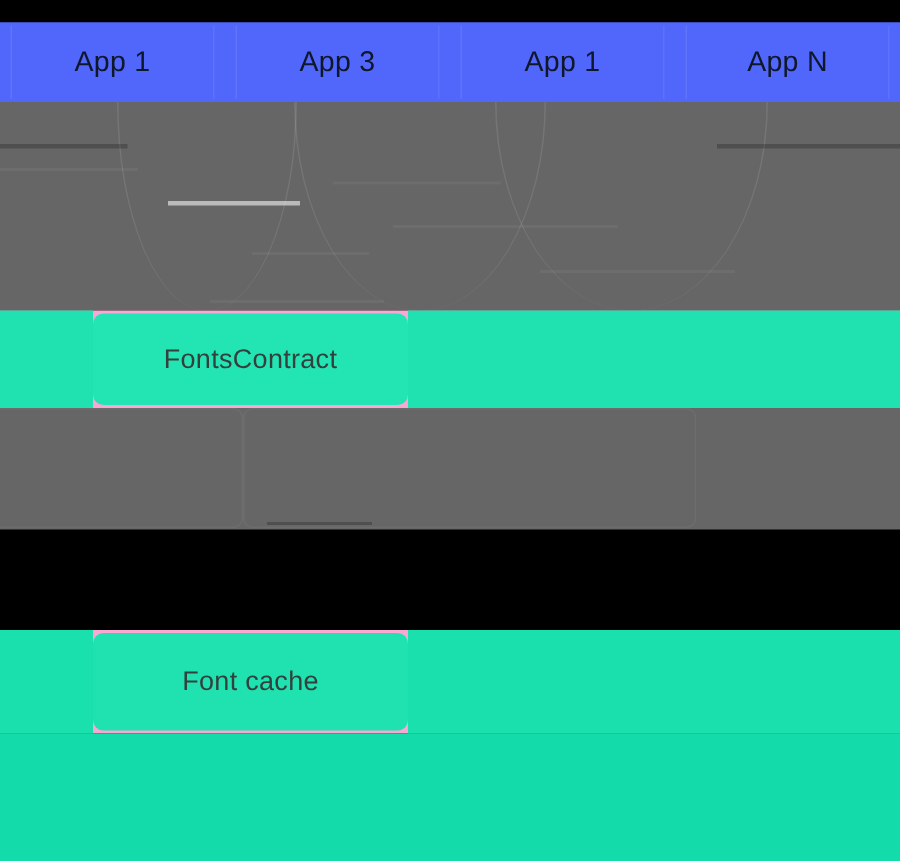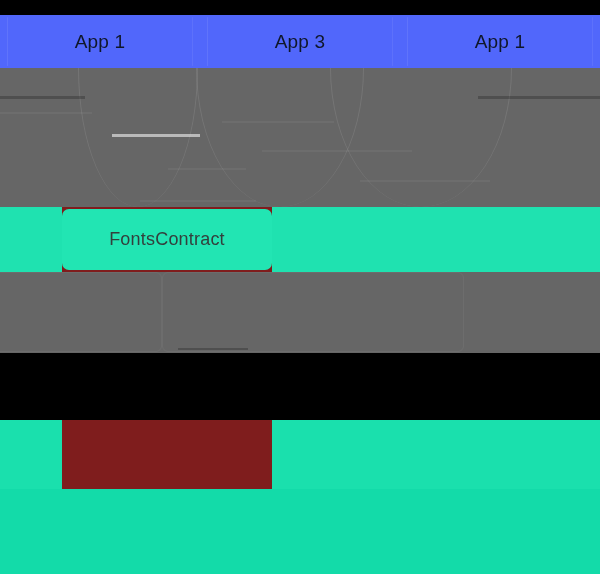--- a/index.html
+++ b/index.html
@@ -104,21 +104,21 @@
     border: 1px solid rgba(255,255,255,0.05);
     border-radius: 6px;
     pointer-events: none;
   }
 
   
   .green-band {
     position: absolute;
     left: 0;
     width: 600px;
-    background: #7f1d1d;
+    background: #f9a8d4;
   }
   .band-fontscontract { top: 207px; height: 65px; }
   .band-fontprovider  { top: 353px; height: 67px; }
   .band-fontcache     { top: 420px; height: 69px; }
   .band-bottom        { top: 489px; height: 85px; background: #13dba9; }
 
   
   .green-card {
     position: absolute;
     left: 62px;
@@ -162,20 +162,23 @@
   <div class="appstrip">
     <div class="app-tab">
       <span class="tab-label">App 1</span>
     </div>
     <div class="app-tab">
       <span class="tab-label">App 3</span>
     </div>
     <div class="app-tab">
       <span class="tab-label">App 1</span>
     </div>
+    <div class="app-tab">
+      <span class="tab-label">App N</span>
+    </div>
   </div>
 
   <div class="grey-band grey-upper">
     <div class="funnel" style="left:78px;  top:0px;  width:118px; height:139px;"></div>
     <div class="funnel" style="left:196px; top:0px;  width:166px; height:139px;"></div>
     <div class="funnel" style="left:330px; top:0px;  width:180px; height:139px;"></div>
 
     <div class="smear dark" style="left:0px;   top:28px; width:85px;  height:3px;"></div>
     <div class="smear dark" style="left:478px; top:28px; width:122px; height:3px;"></div>
     <div class="smear light" style="left:112px; top:66px; width:88px;  height:3px;"></div>
@@ -198,17 +201,20 @@
   <div class="grey-band grey-mid">
     <div class="grey-card-edge" style="left:-8px; top:0px; width:168px; height:78px;"></div>
     <div class="grey-card-edge" style="left:162px; top:0px; width:300px; height:78px;"></div>
     <div class="smear dark" style="left:178px; top:76px; width:70px; height:2px;"></div>
   </div>
 
 
   <div class="green-band band-fontcache">
     <div class="seg-left"></div>
     <div class="seg-right"></div>
+    <div class="green-card">
+      <span class="card-label">Font cache</span>
+    </div>
   </div>
 
   <div class="green-band band-bottom"></div>
 
 </div>
 
 </body></html>

